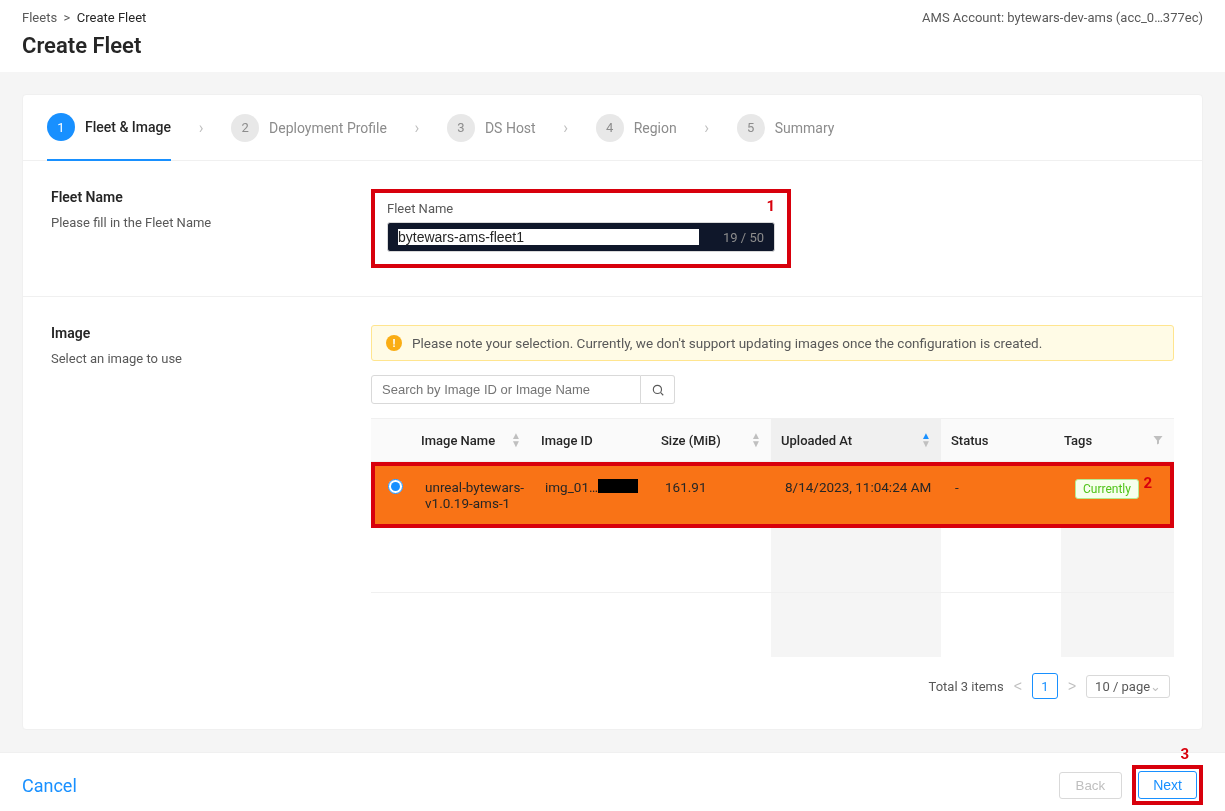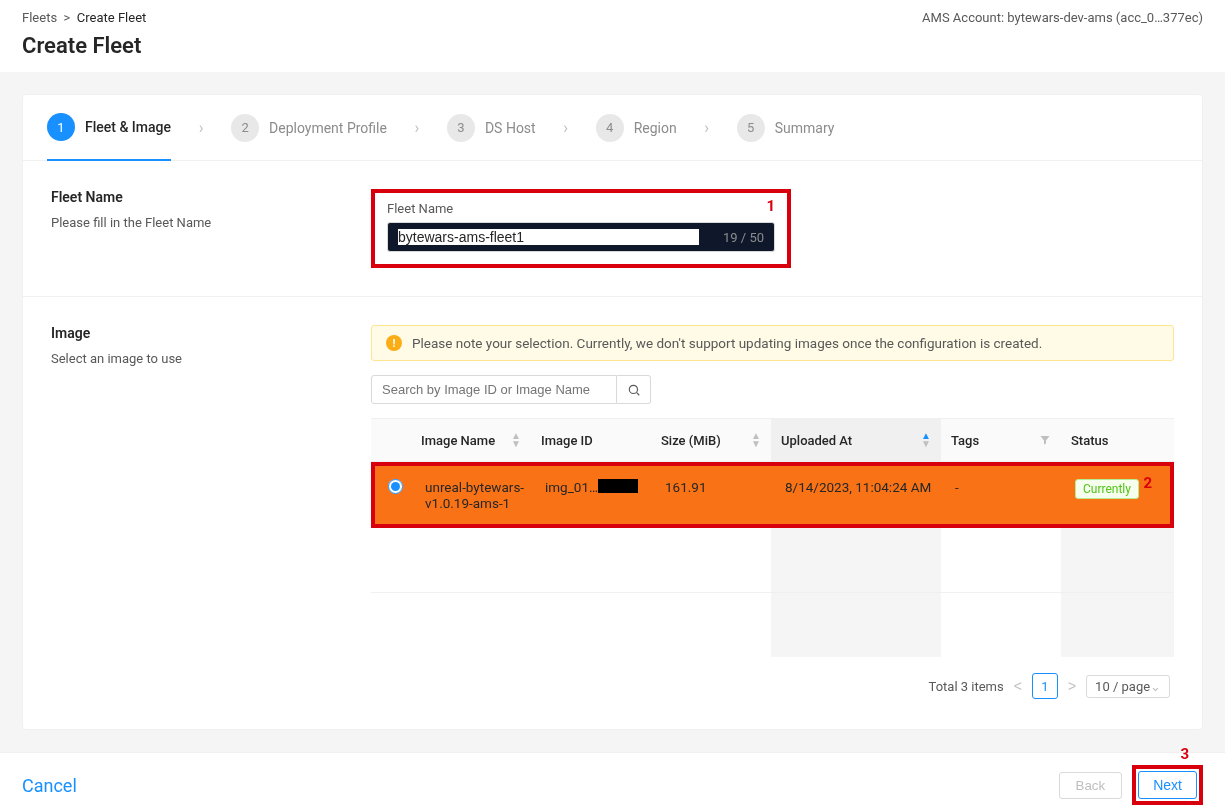--- a/index.html
+++ b/index.html
@@ -133,21 +133,21 @@
     width: 16px; height: 16px; border-radius: 50%;
     background: #faad14; color: #fff;
     display: flex; align-items: center; justify-content: center;
     font-size: 11px; font-weight: bold; flex-shrink: 0;
   }
 
   
   .search-row { display: flex; margin-bottom: 14px; }
   .search-input {
     border: 1px solid #d9d9d9; border-radius: 3px 0 0 3px;
-    padding: 6px 10px; width: 246px; font-size: 13px; outline: none;
+    padding: 6px 10px; width: 270px; font-size: 13px; outline: none;
   }
   .search-btn {
     border: 1px solid #d9d9d9; border-left: none;
     border-radius: 0 3px 3px 0;
     background: #fff; width: 34px;
     display: flex; align-items: center; justify-content: center;
     cursor: pointer; color: #595959;
   }
 
   
@@ -326,30 +326,30 @@
               <span>Image ID</span>
             </div>
             <div class="th col-size">
               <span>Size (MiB)</span>
               <span class="sort">▲<br>▼</span>
             </div>
             <div class="th col-upl">
               <span>Uploaded At</span>
               <span class="sort active-asc"><span class="up">▲</span><br>▼</span>
             </div>
+            <div class="th col-status">
+              <span>Status</span>
+            </div>
             <div class="th col-tags">
               <span>Tags</span>
               <span class="filter">
                 <svg width="12" height="12" viewBox="0 0 24 24" fill="currentColor">
                     <path d="M3 4h18l-7 9v6l-4 2v-8L3 4z"></path>
                   </svg>
               </span>
-            </div>
-            <div class="th col-status">
-              <span>Status</span>
             </div>
           </div>
 
           <div class="hl2">
             <div class="hl-num" style="top:8px; right:18px;">2</div>
             <div class="row sel">
               <div class="td col-radio">
                 <input type="radio" checked="" style="">
               </div>
               <div class="td col-name" style="word-break:break-all;">unreal-bytewars-v1.0.19-ams-1</div>

